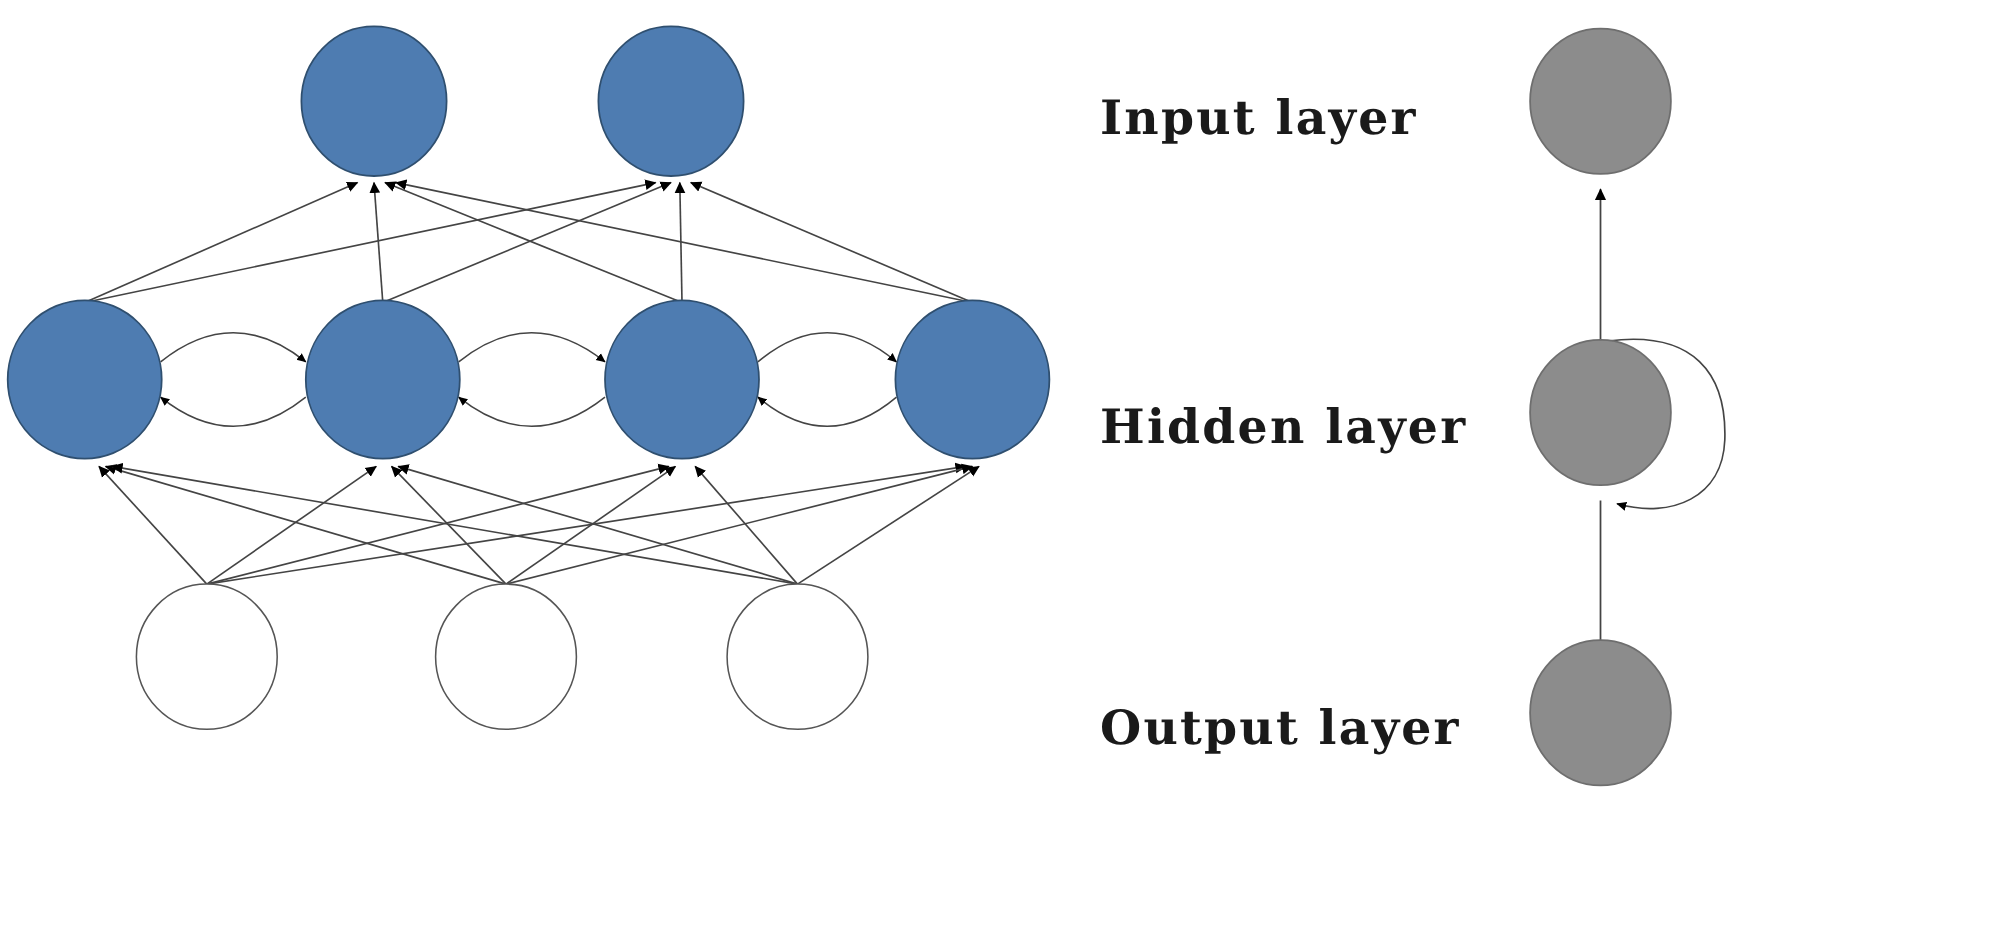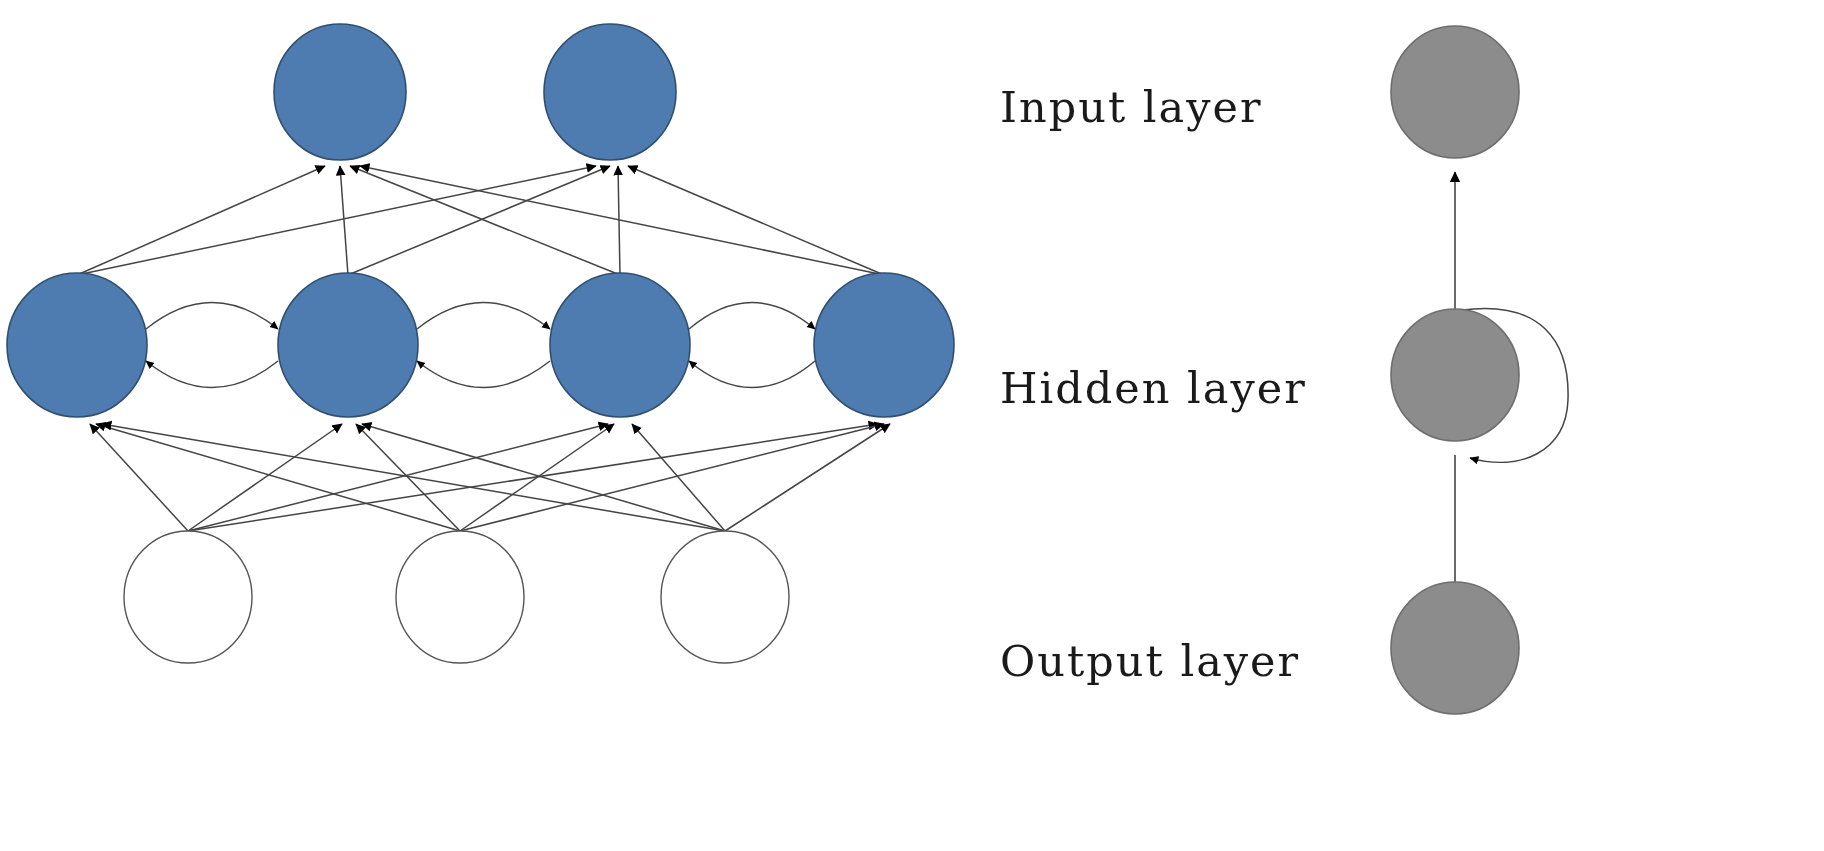--- a/index.html
+++ b/index.html
@@ -11,20 +11,21 @@
     width: 1824px;
     height: 851px;
     font-family: "DejaVu Serif", serif;
     overflow: hidden;
   }
   #canvas-wrap {
     position: relative;
     width: 1824px;
     height: 851px;
     background: #ffffff;
+    font-weight: bold;
   }
   svg#diagram {
     position: absolute;
     left: 0;
     top: 0;
     width: 1824px;
     height: 851px;
     display: block;
   }
   .legend-label {

